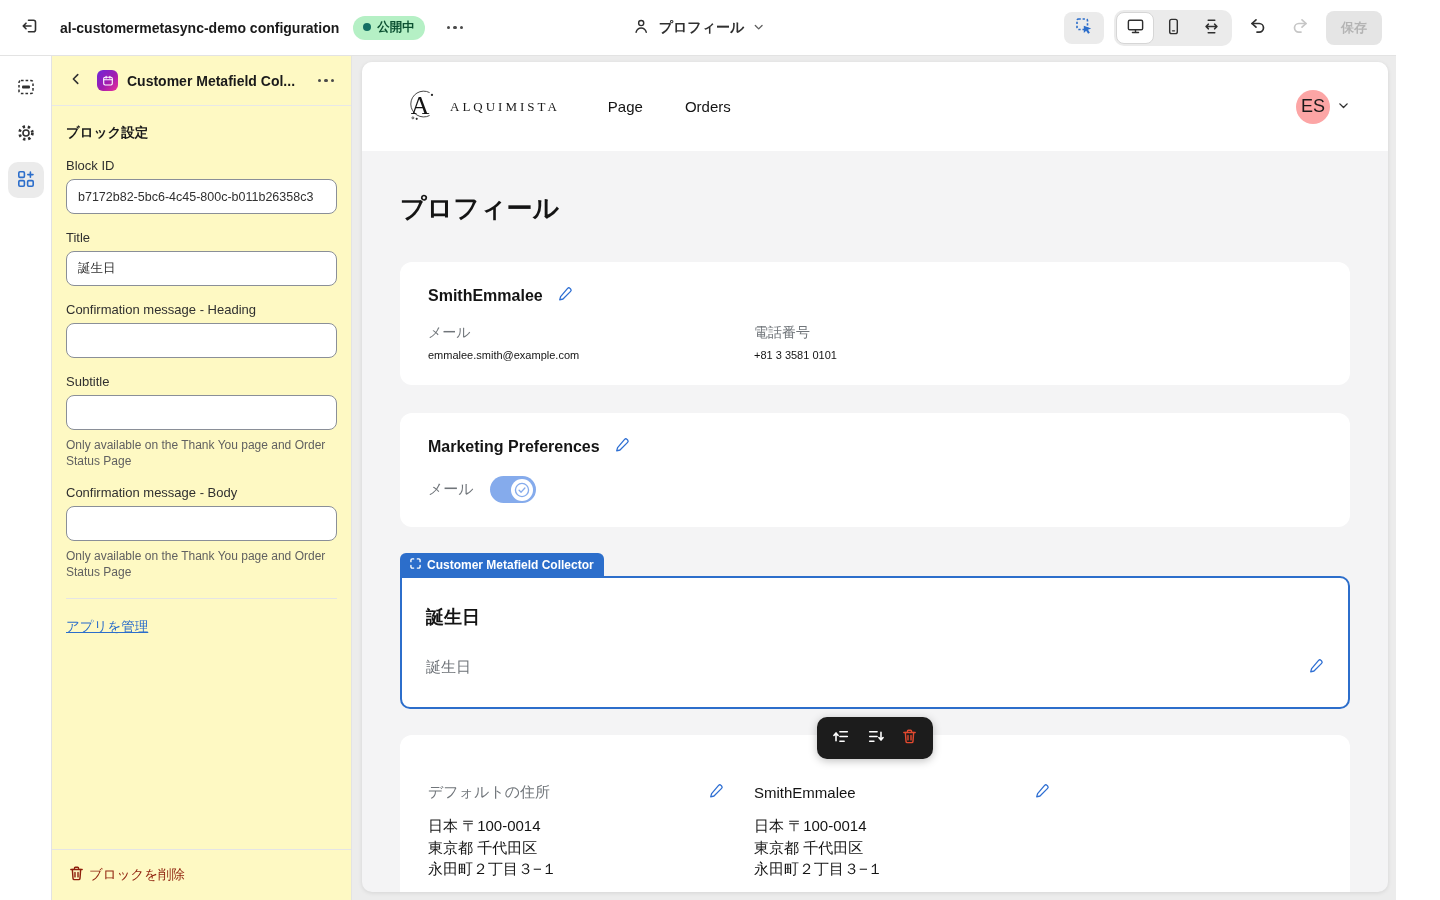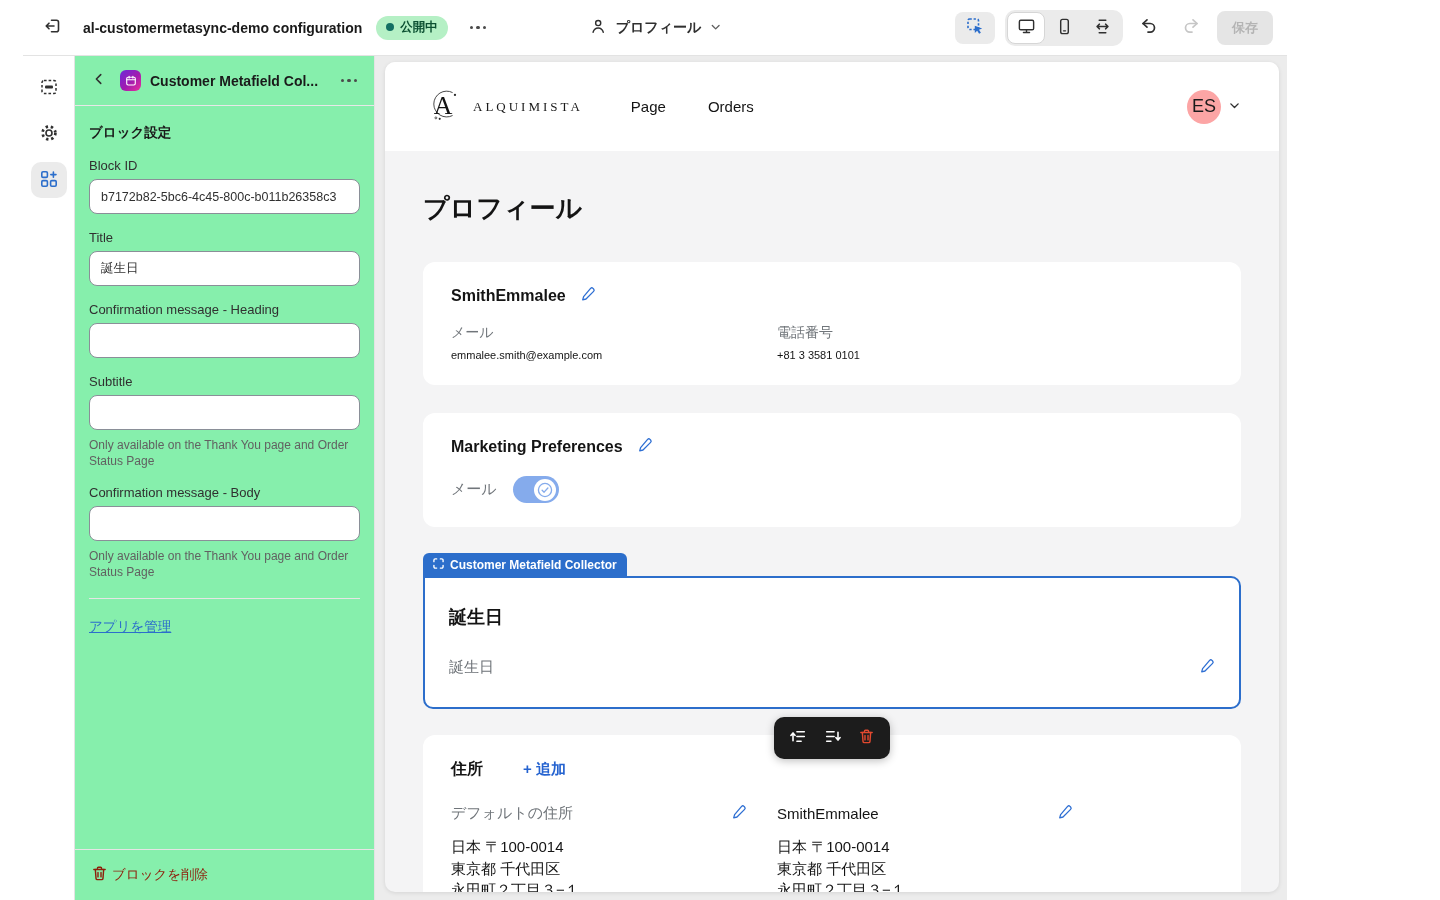--- a/index.html
+++ b/index.html
@@ -1,18 +1,18 @@
 <!DOCTYPE html>
 <html><head>
 <meta charset="utf-8">
 <style>
   * { box-sizing: border-box; margin: 0; padding: 0; }
   html,body { width:1440px; height:900px; overflow:hidden; background:#fff;
     font-family:"Liberation Sans","DejaVu Sans",sans-serif; color:#303030; }
-  .stage { position:relative; width:1264px; height:900px;margin-left:23px; }
+  .stage { position:relative; width:1396px; height:900px; }
 
   
   .topbar { position:absolute; top:0; left:0; right:0; height:56px; background:#fff;
     border-bottom:1px solid #e3e3e3; display:flex; align-items:center; padding:0 14px; z-index:20; }
   .tb-left { display:flex; align-items:center; gap:14px; }
   .icon-btn { width:32px; height:32px; border:none; background:transparent; border-radius:8px;
     display:flex; align-items:center; justify-content:center; cursor:pointer; }
   .tb-title { font-size:14px; font-weight:700; color:#1a1a1a; }
   .badge { display:flex; align-items:center; gap:6px; background:#b5f0c5; color:#0c5132;
     font-size:12.5px; font-weight:600; padding:3px 10px 4px; border-radius:12px; }
@@ -33,21 +33,21 @@
 
   
   .rail { position:absolute; left:0; top:56px; bottom:0; width:52px; background:#fff;
     border-right:1px solid #e3e3e3; display:flex; flex-direction:column; align-items:center;
     padding-top:14px; gap:10px; z-index:10; }
   .rail-btn { width:36px; height:36px; border:none; background:transparent; border-radius:10px;
     display:flex; align-items:center; justify-content:center; cursor:pointer; }
   .rail-btn.active { background:#ebebeb; }
 
   
-  .panel { position:absolute; left:52px; top:56px; bottom:0; width:300px; background:#86efac;
+  .panel { position:absolute; left:52px; top:56px; bottom:0; width:300px; background:#fef9c3;
     border-right:1px solid #e3e3e3; display:flex; flex-direction:column; z-index:10; }
   .panel-head { height:50px; display:flex; align-items:center; gap:9px; padding:0 12px;
     border-bottom:1px solid #e8e8e8; flex:0 0 auto; }
   .app-ic { width:21px; height:21px; border-radius:6px; flex:0 0 auto;
     background:linear-gradient(135deg,#6d28d9 0%,#a21caf 55%,#ec2f9c 100%);
     display:flex; align-items:center; justify-content:center; }
   .panel-title { font-size:14px; font-weight:700; color:#1a1a1a; flex:1; white-space:nowrap;
     overflow:hidden; text-overflow:ellipsis; }
   .panel-body { flex:1; padding:16px 14px; overflow:hidden; }
   .sec-h { font-size:13.5px; font-weight:700; color:#1a1a1a; margin:2px 0 16px; }
@@ -445,24 +445,20 @@
                 <svg width="17" height="17" viewBox="0 0 18 18" fill="none" stroke="#e2492f" stroke-width="1.5" stroke-linecap="round" stroke-linejoin="round">
                   <path d="M3 4.8h12 M6.8 4.8V3.4a1 1 0 0 1 1-1h2.4a1 1 0 0 1 1 1v1.4"></path>
                   <path d="M4.6 4.8l.7 9.4a1.4 1.4 0 0 0 1.4 1.3h4.6a1.4 1.4 0 0 0 1.4-1.3l.7-9.4"></path>
                   <path d="M7.4 8v4.6 M10.6 8v4.6"></path>
                 </svg>
               </span>
             </button>
           </div>
 
           <section class="card">
-            <div class="addr-title-row">
-              <span class="addr-h">住所</span>
-              <a class="add-link">+ 追加</a>
-            </div>
             <div class="addr-grid">
               <div class="addr">
                 <div class="addr-head">
                   <span class="addr-name">デフォルトの住所</span>
                   <button class="pencil">
                     <span>
                       <svg width="16" height="16" viewBox="0 0 16 16" fill="none" stroke="#2e6fd3" stroke-width="1.3" stroke-linejoin="round">
                         <path d="M10.6 2.4a1.7 1.7 0 0 1 2.4 0l.6.6a1.7 1.7 0 0 1 0 2.4L6 13l-3.3.9L3.6 10.6z"></path>
                       </svg>
                     </span>

